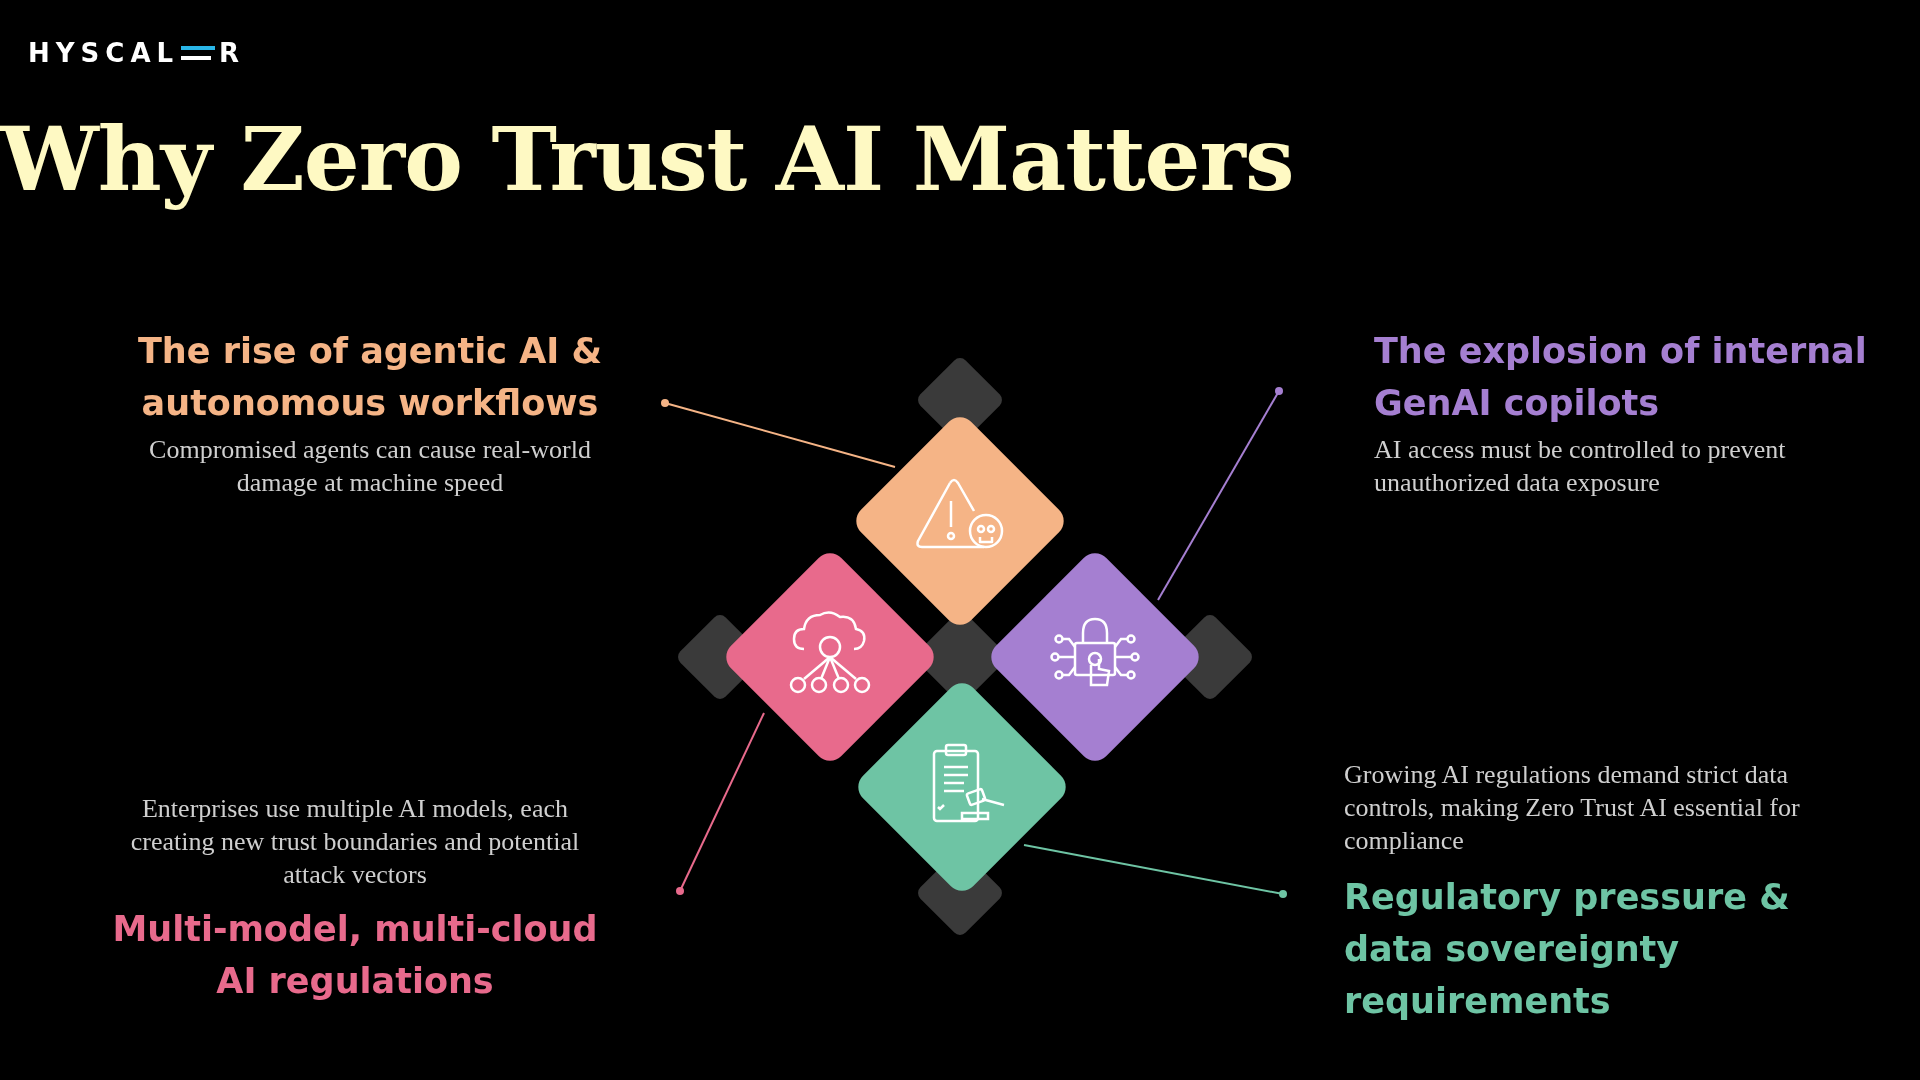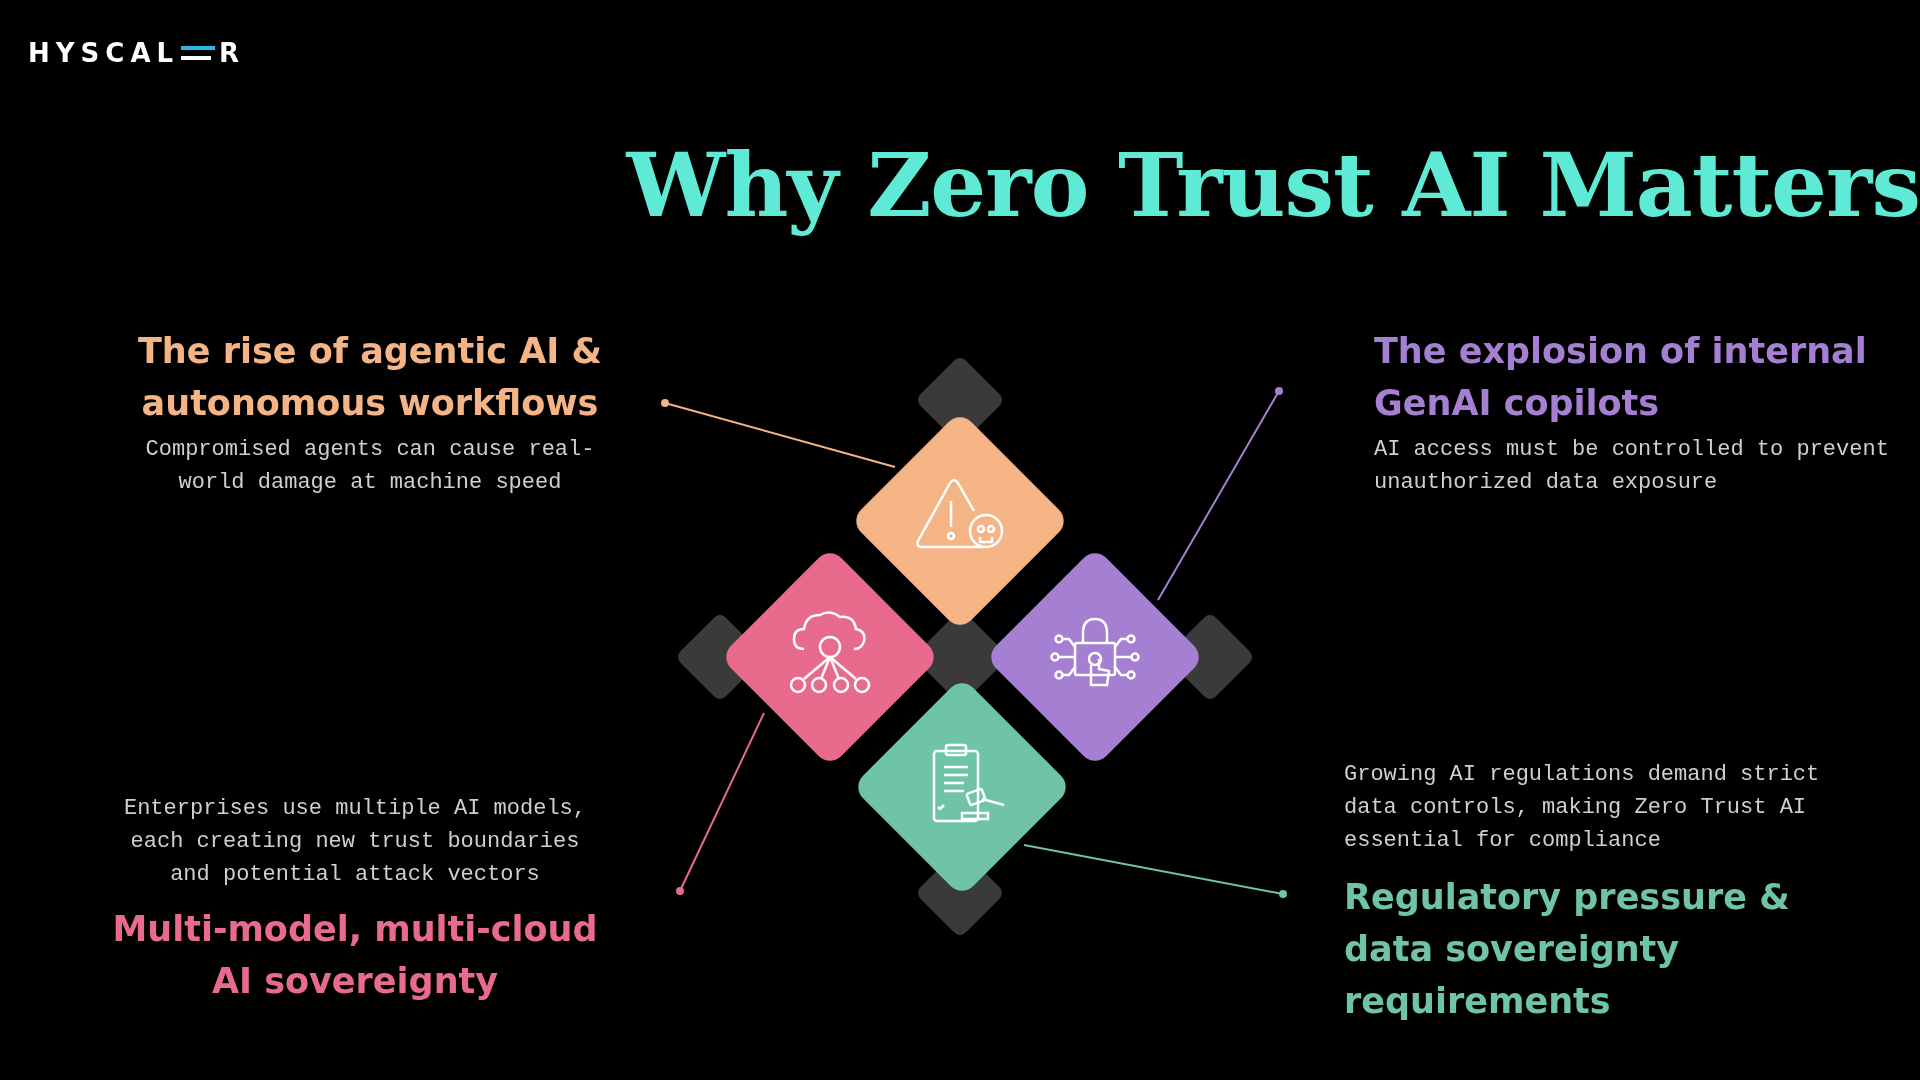--- a/index.html
+++ b/index.html
@@ -2,24 +2,24 @@
 <html><head>
 <meta charset="utf-8">
 <style>
   html, body { margin:0; padding:0; background:#000; }
   body { width:1920px; height:1080px; position:relative; overflow:hidden; font-family:"Liberation Sans", sans-serif; color:#fff; }
   .logo { position:absolute; left:28px; top:38px; font-family:"DejaVu Sans", sans-serif; font-size:26px; font-weight:600; letter-spacing:6px; color:#fff; display:flex; align-items:center; }
   .logo .dash { display:inline-flex; flex-direction:column; justify-content:center; gap:6px; margin:0 4px 0 2px; width:34px; height:30px; }
   .logo .dash i { display:block; height:4px; }
   .logo .dash i.a { background:#29b6e8; width:34px; }
   .logo .dash i.b { background:#fff; width:30px; }
-  .title { position:absolute; left:0; right:0; top:133px; text-align:right; font-family:"DejaVu Serif", serif; font-weight:bold; font-size:88px; letter-spacing:-1px; color:#5eead4; }
+  .title { position:absolute; left:0; right:0; top:107px; text-align:left; font-family:"DejaVu Serif", serif; font-weight:bold; font-size:88px; letter-spacing:-1px; color:#fef9c3; }
   .block { position:absolute; width:470px; }
   .block .h { font-family:"DejaVu Sans", sans-serif; font-weight:bold; font-size:35px; line-height:52px; }
-  .block .d { font-family:Liberation Mono, monospace; font-size:22px; line-height:33px; color:#cfcfcf; font-weight:300; }
+  .block .d { font-family:Liberation Serif, serif; font-size:26px; line-height:33px; color:#cfcfcf; font-weight:300; }
   .left { text-align:center; }
   .right { text-align:left; }
   #b1 { left:135px; top:325px; width:470px; }
   #b1 .d { margin-top:4px; }
   #b2 { left:1344px; top:325px; width:520px;margin-left:30px; }
   #b2 .d { margin-top:4px; }
   #b3 { left:105px; top:792px; width:500px; }
   #b3 .h { margin-top:12px; }
   #b4 { left:1344px; top:758px; width:540px; }
   #b4 .h { margin-top:14px; }
@@ -123,19 +123,19 @@
   <div class="d">Compromised agents can cause real-world damage at machine speed</div>
 </div>
 
 <div class="block right" id="b2">
   <div class="h" style="color:#a57fd1">The explosion of internal GenAI copilots</div>
   <div class="d">AI access must be controlled to prevent unauthorized data exposure</div>
 </div>
 
 <div class="block left" id="b3">
   <div class="d">Enterprises use multiple AI models, each creating new trust boundaries and potential attack vectors</div>
-  <div class="h" style="color:#e86a8c">Multi-model, multi-cloud AI sovereignty</div>
+  <div class="h" style="color:#e86a8c">Multi-model, multi-cloud AI regulations</div>
 </div>
 
 <div class="block right" id="b4">
   <div class="d">Growing AI regulations demand strict data controls, making Zero Trust AI essential for compliance</div>
   <div class="h" style="color:#6ec4a4">Regulatory pressure &amp; data sovereignty requirements</div>
 </div>
 
 </body></html>

